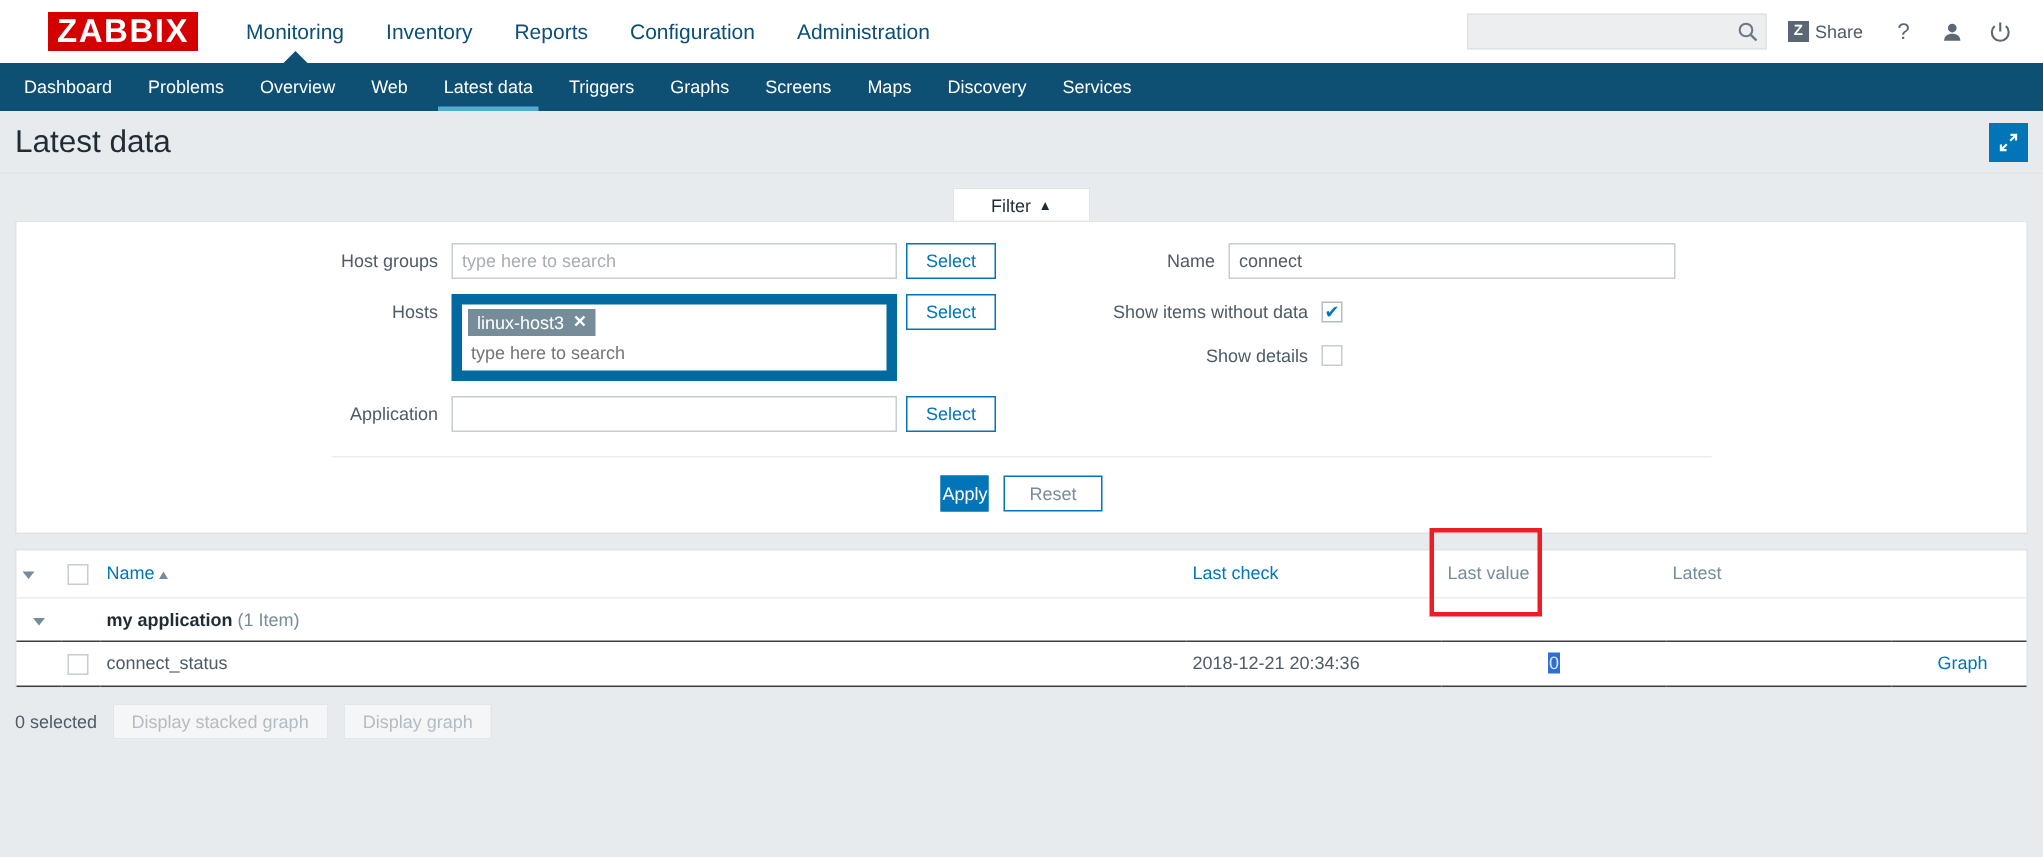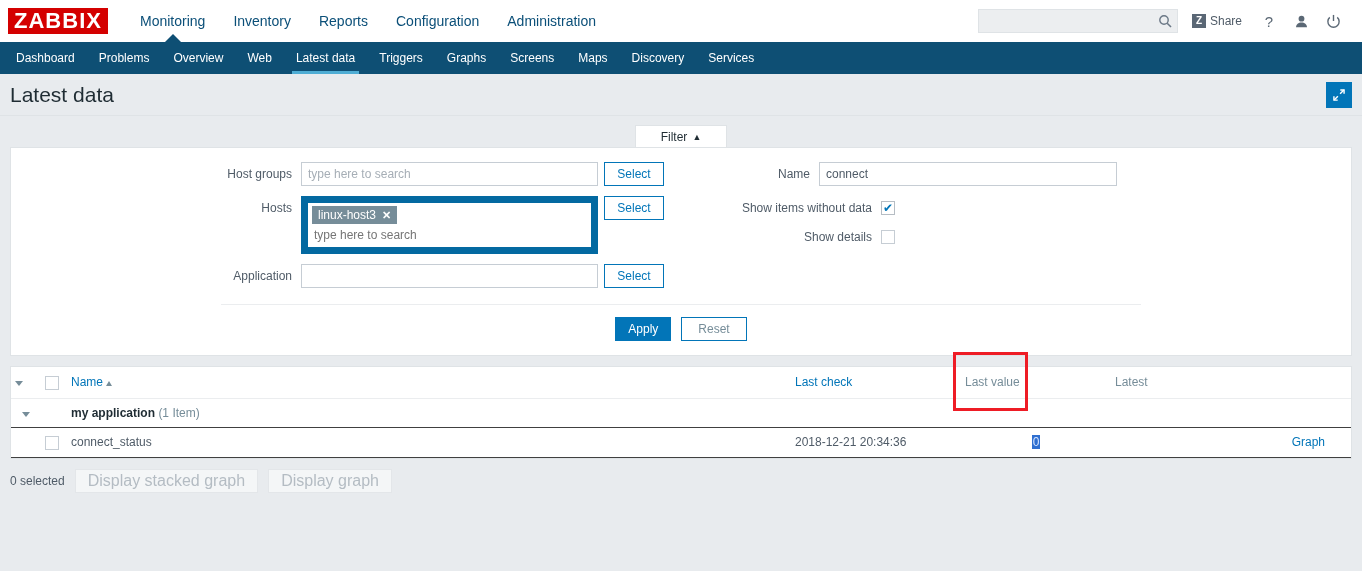--- a/index.html
+++ b/index.html
@@ -13,20 +13,21 @@
     overflow: hidden;
   }
 
   
   .topbar {
     position: relative;
     height: 42px;
     background: #ffffff;
     display: flex;
     align-items: center;
+    padding-left: 24px;
   }
   .logo {
     width: 100px; height: 26px;
     margin-left: 8px; margin-right: 18px;
     background: #d40000;
     color: #ffffff;
     font-size: 22px;
     font-weight: bold;
     letter-spacing: 1px;
     line-height: 26px;
@@ -266,21 +267,21 @@
     margin-left: 210px;
     margin-right: 210px;
   }
   .btn-primary {
     background: #0275b8;
     border: 1px solid #0275b8;
     color: #ffffff;
     font-size: 12px;
     font-family: "Liberation Sans", sans-serif;
     height: 24px;
-    padding: 0 12px;
+    padding: 0 0;
     cursor: pointer;
   }
   .btn-ghost {
     background: #ffffff;
     border: 1px solid #0275b8;
     color: #768d99;
     font-size: 12px;
     font-family: "Liberation Sans", sans-serif;
     height: 24px;
     padding: 0 16px;
@@ -364,21 +365,21 @@
     align-items: center;
     gap: 10px;
     margin: 10px 10px 0 10px;
     height: 24px;
   }
   .selcount { font-size: 12px; color: #4f5b67; }
   .btn-disabled {
     background: #f4f6f7;
     border: 1px solid #e3e6e9;
     color: #b4bcc3;
-    font-size: 16px;
+    font-size: 12px;
     font-family: "Liberation Sans", sans-serif;
     height: 24px;
     padding: 0 12px;
     cursor: default;
   }
   .pagebody { position: relative; }
 </style>
 </head>
 <body>
 

